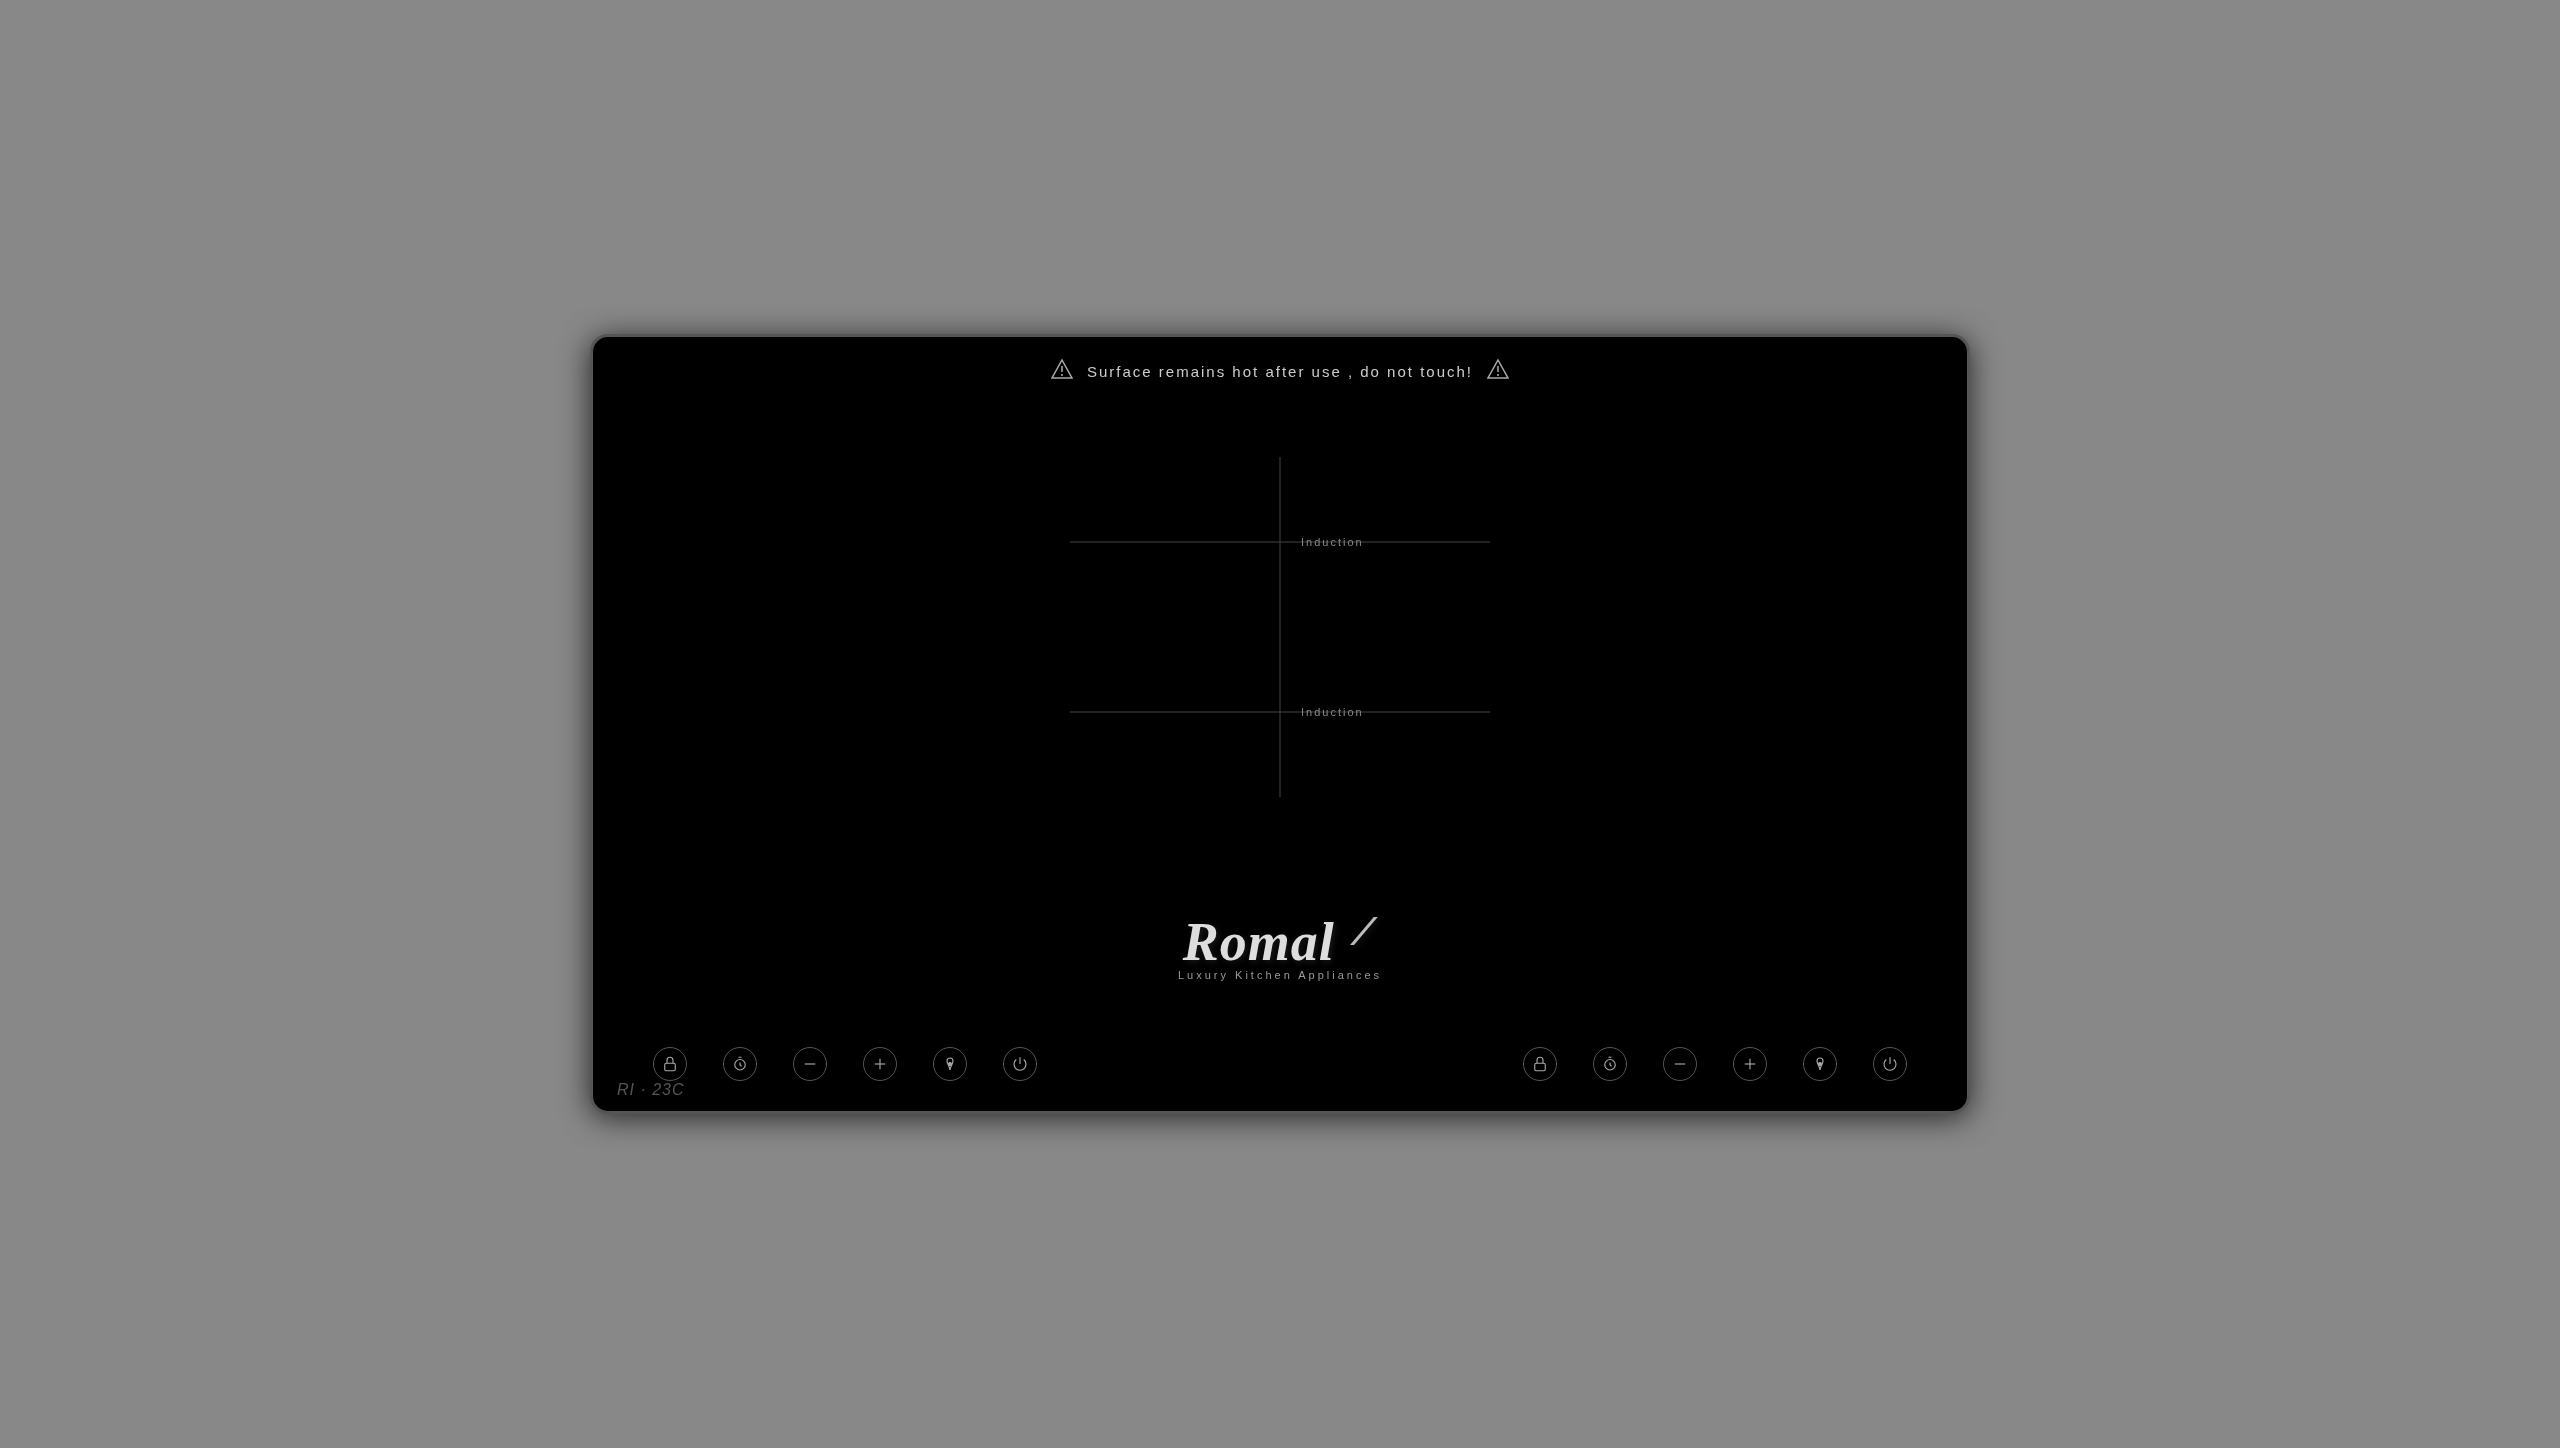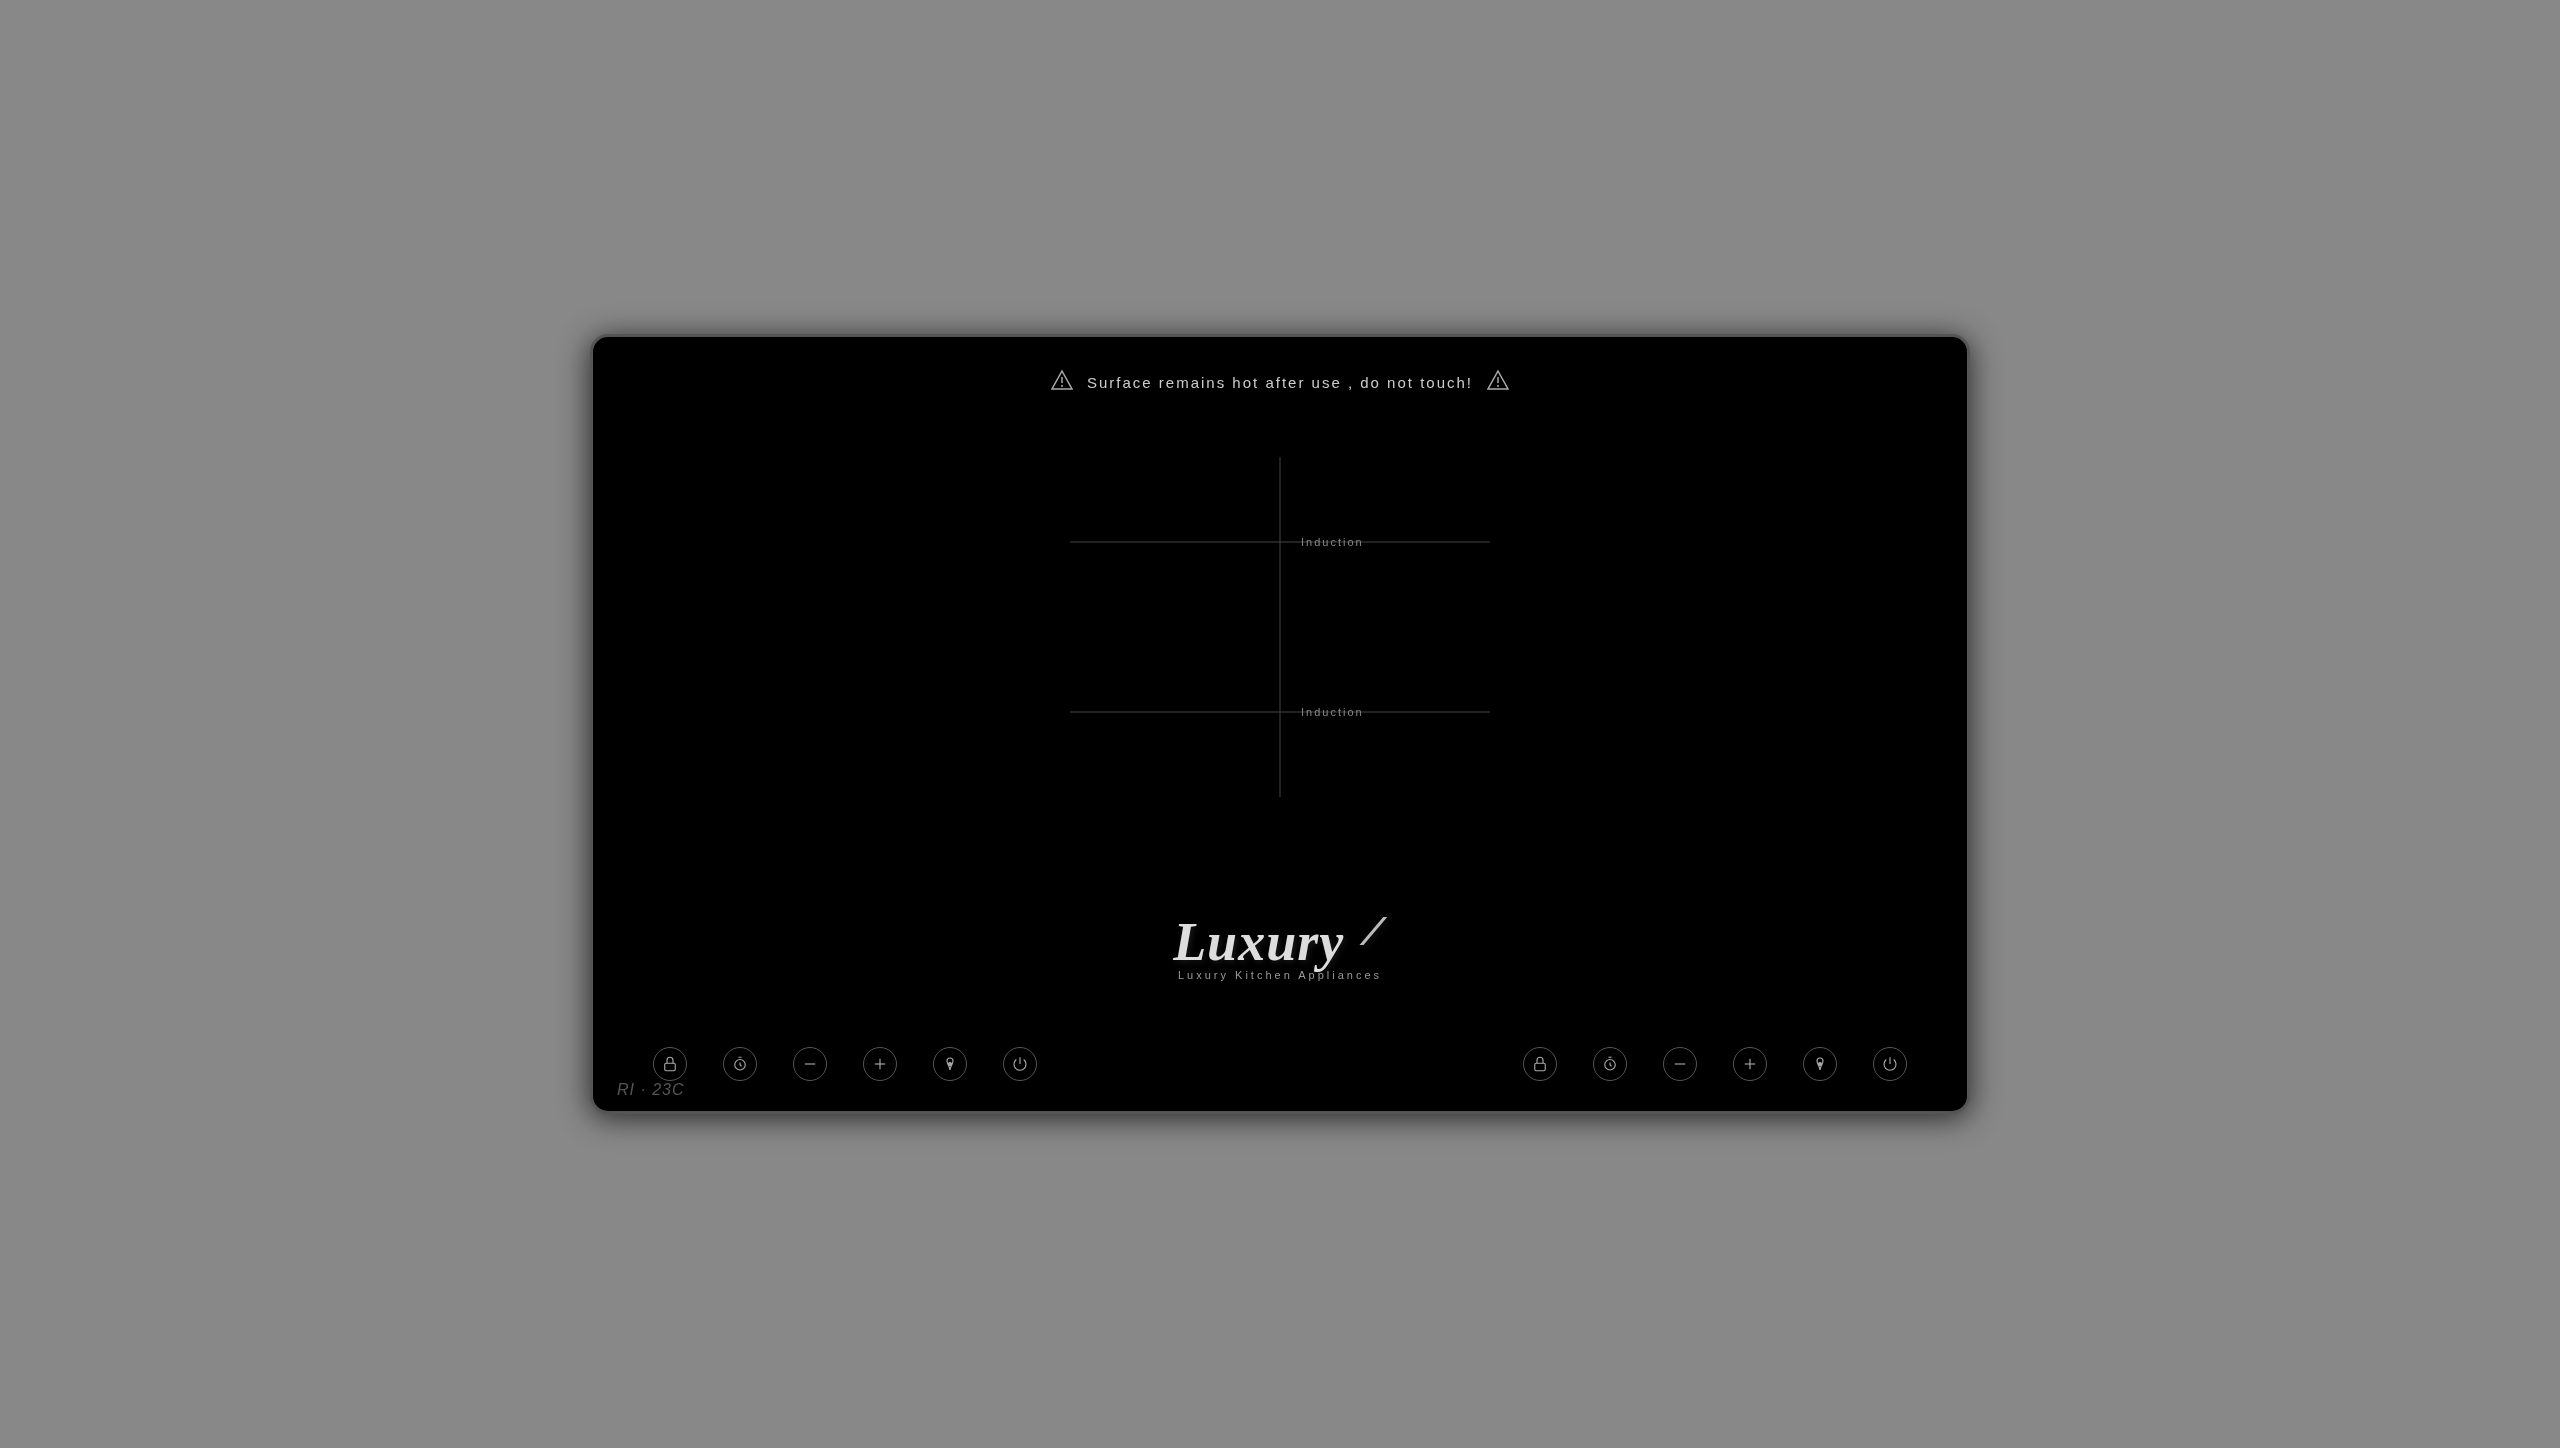--- a/index.html
+++ b/index.html
@@ -20,21 +20,21 @@
       border-radius: 18px;
       border: 3px solid #555;
       position: relative;
       overflow: hidden;
       box-shadow: 0 4px 30px rgba(0,0,0,0.7);
     }
 
     
     .warning-banner {
       position: absolute;
-      top: 32px;
+      top: 21px;
       left: 50%;
       transform: translateX(-50%);
       display: flex;
       align-items: center;
       gap: 14px;
       white-space: nowrap;
     }
 
     .warning-text {
       color: #ccc;
@@ -224,21 +224,21 @@
         <div class="h-line"></div>
         <div class="v-line"></div>
         <span class="burner-label">Induction</span>
       </div>
     </div>
 
   </div>
 
   <div class="brand-logo">
     <div class="brand-name" style="font-family: Georgia, serif; font-style: italic; font-size: 54px; color: #ddd; font-weight: bold; letter-spacing: 1px;">
-      <span>Luxury</span>
+      <span>Romal</span>
       <span style="font-size:36px; color:#bbb; vertical-align:top; margin-left:2px; font-style:normal;">⟋</span>
     </div>
     <div class="brand-tagline">Luxury Kitchen Appliances</div>
   </div>
 
   <div class="controls-row">
 
     <div class="control-group">
 
       <div class="ctrl-btn" title="Lock">

